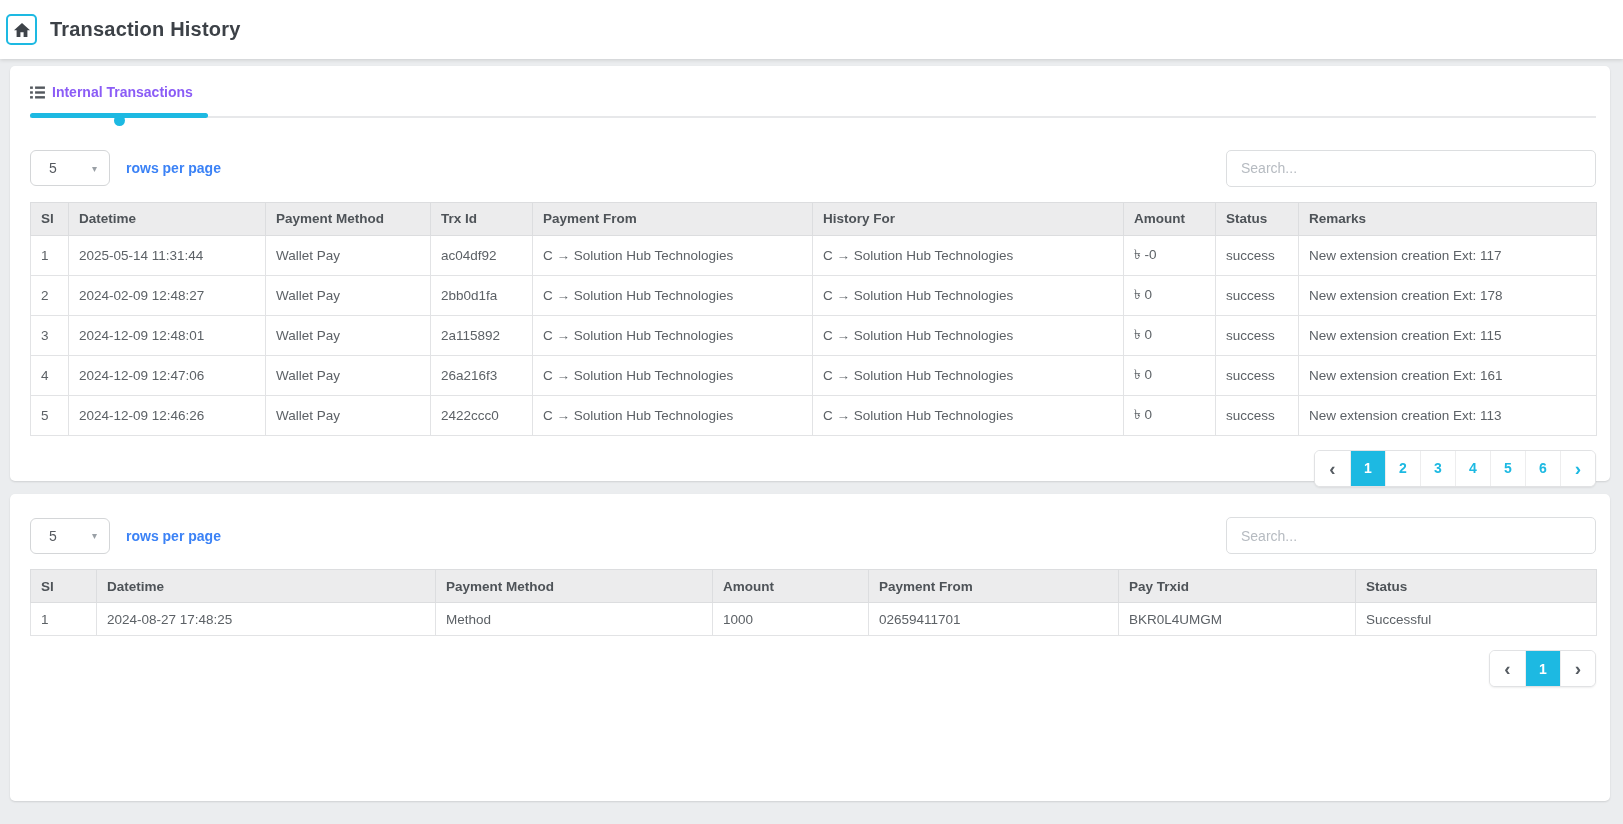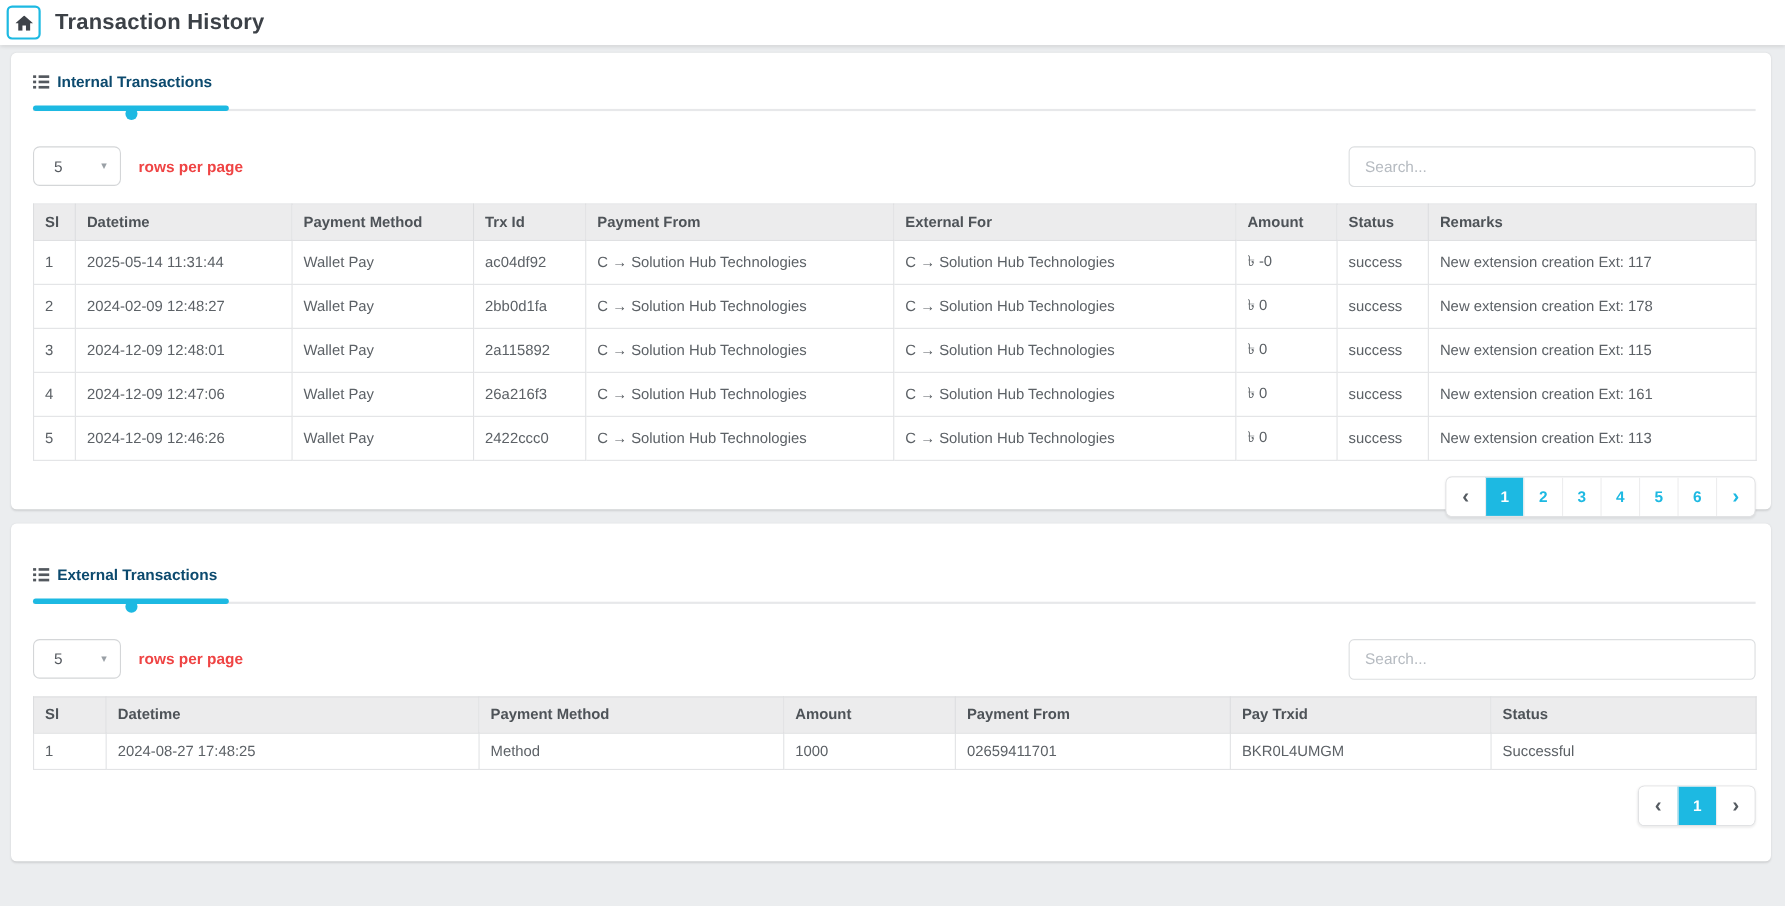--- a/index.html
+++ b/index.html
@@ -11,21 +11,21 @@
   *{box-sizing:border-box;}
   html,body{margin:0;padding:0;}
   body{
     width:1623px;height:824px;overflow:hidden;
     background:#ebedef;
     font-family:"Liberation Sans", sans-serif;
     color:var(--text);
   }
   
   .topbar{
-    height:41px;background:#fff;display:flex;align-items:center;
+    height:59px;background:#fff;display:flex;align-items:center;
     padding-left:6px;box-shadow:0 1px 4px rgba(0,0,0,.14);
     position:relative;z-index:2;
   }
   .home-btn{
     width:31px;height:31px;background:#fff;border:2px solid var(--accent);
     border-radius:5px;display:flex;align-items:center;justify-content:center;
     cursor:pointer;padding:0;
   }
   .home-btn svg{display:block;}
   .page-title{
@@ -37,36 +37,36 @@
     background:#fff;border-radius:5px;box-shadow:0 1px 2px rgba(0,0,0,.12);
     margin-bottom:13px;
   }
   .card.internal{height:415px;}
   .card.external{height:307px;}
   
   .tabs{padding:18px 14px 0 20px;}
   .card.external .tabs{padding-top:38px;}
   .tab{
     display:inline-flex;align-items:center;gap:7px;cursor:pointer;
-    font-size:14px;font-weight:bold;color:#0c4a6e;
+    font-size:14px;font-weight:bold;color:#8b5cf6;
   }
   .tab .list-ic{color:#53585e;display:inline-flex;}
   .tab-line{position:relative;height:14px;margin-top:10px;}
   .tab-line .gray{position:absolute;left:0;right:0;top:3px;height:2px;background:#e7e8ea;}
   .tab-line .bar{position:absolute;left:0;top:0;width:178px;height:5px;background:var(--accent);border-radius:3px;}
   .tab-line .dot{position:absolute;left:84px;top:2px;width:11px;height:11px;border-radius:50%;background:var(--accent);}
   
   .controls{display:flex;align-items:center;padding:23px 14px 15px 20px;}
   .select{
     width:80px;height:36px;border:1px solid #d4d6d8;border-radius:6px;background:#fff;
     display:flex;align-items:center;justify-content:space-between;
     padding:0 12px 0 18px;font-size:14px;color:#55595f;cursor:pointer;
   }
   .select .caret{color:#9aa0a6;font-size:10px;}
-  .rpp-label{margin-left:16px;font-size:14px;font-weight:bold;color:#ef4444;}
+  .rpp-label{margin-left:16px;font-size:14px;font-weight:bold;color:#3b82f6;}
   .spacer{flex:1;}
   .search{
     width:370px;height:37px;border:1px solid #dcdee0;border-radius:5px;
     padding:0 14px;font-size:14px;color:#6d28d9;outline:none;
     font-family:"Liberation Sans", sans-serif;background:#fff;
   }
   .search::placeholder{color:#b6bbc1;}
   
   .table-wrap{padding:0 14px 0 20px;}
   table{border-collapse:collapse;table-layout:fixed;width:1566px;font-size:13.5px;}
@@ -156,21 +156,21 @@
             <col style="width:83px">
             <col style="width:298px">
         </colgroup>
         <thead>
             <tr>
               <th>Sl</th>
               <th>Datetime</th>
               <th>Payment Method</th>
               <th>Trx Id</th>
               <th>Payment From</th>
-              <th>External For</th>
+              <th>History For</th>
               <th>Amount</th>
               <th>Status</th>
               <th>Remarks</th>
             </tr>
           </thead>
         <tbody>
             <tr>
               <td>1</td>
               <td>2025-05-14 11:31:44</td>
               <td>Wallet Pay</td>
@@ -237,40 +237,20 @@
           <button class="pg-btn ">3</button>
           <button class="pg-btn ">4</button>
           <button class="pg-btn ">5</button>
           <button class="pg-btn ">6</button>
           <button class="pg-btn nav on">›</button>
         </div>
     </div>
   </section>
 
   <section class="card external">
-    <div class="tabs">
-      <div class="tab">
-        <span class="list-ic">
-          <svg width="15" height="13" viewBox="0 0 16 14" fill="currentColor">
-              <rect x="0" y="0.5" width="3" height="2.6"></rect>
-              <rect x="5.4" y="0.5" width="10.6" height="2.6"></rect>
-              <rect x="0" y="5.7" width="3" height="2.6"></rect>
-              <rect x="5.4" y="5.7" width="10.6" height="2.6"></rect>
-              <rect x="0" y="10.9" width="3" height="2.6"></rect>
-              <rect x="5.4" y="10.9" width="10.6" height="2.6"></rect>
-            </svg>
-        </span>
-        <span>External Transactions</span>
-      </div>
-      <div class="tab-line">
-        <span class="gray"></span>
-        <span class="bar"></span>
-        <span class="dot"></span>
-      </div>
-    </div>
 
     <div class="controls">
       <div class="select">
         <span>5</span>
         <span class="caret">▾</span>
       </div>
       <span class="rpp-label">rows per page</span>
       <span class="spacer"></span>
       <input class="search" type="text" placeholder="Search..." style="">
     </div>

